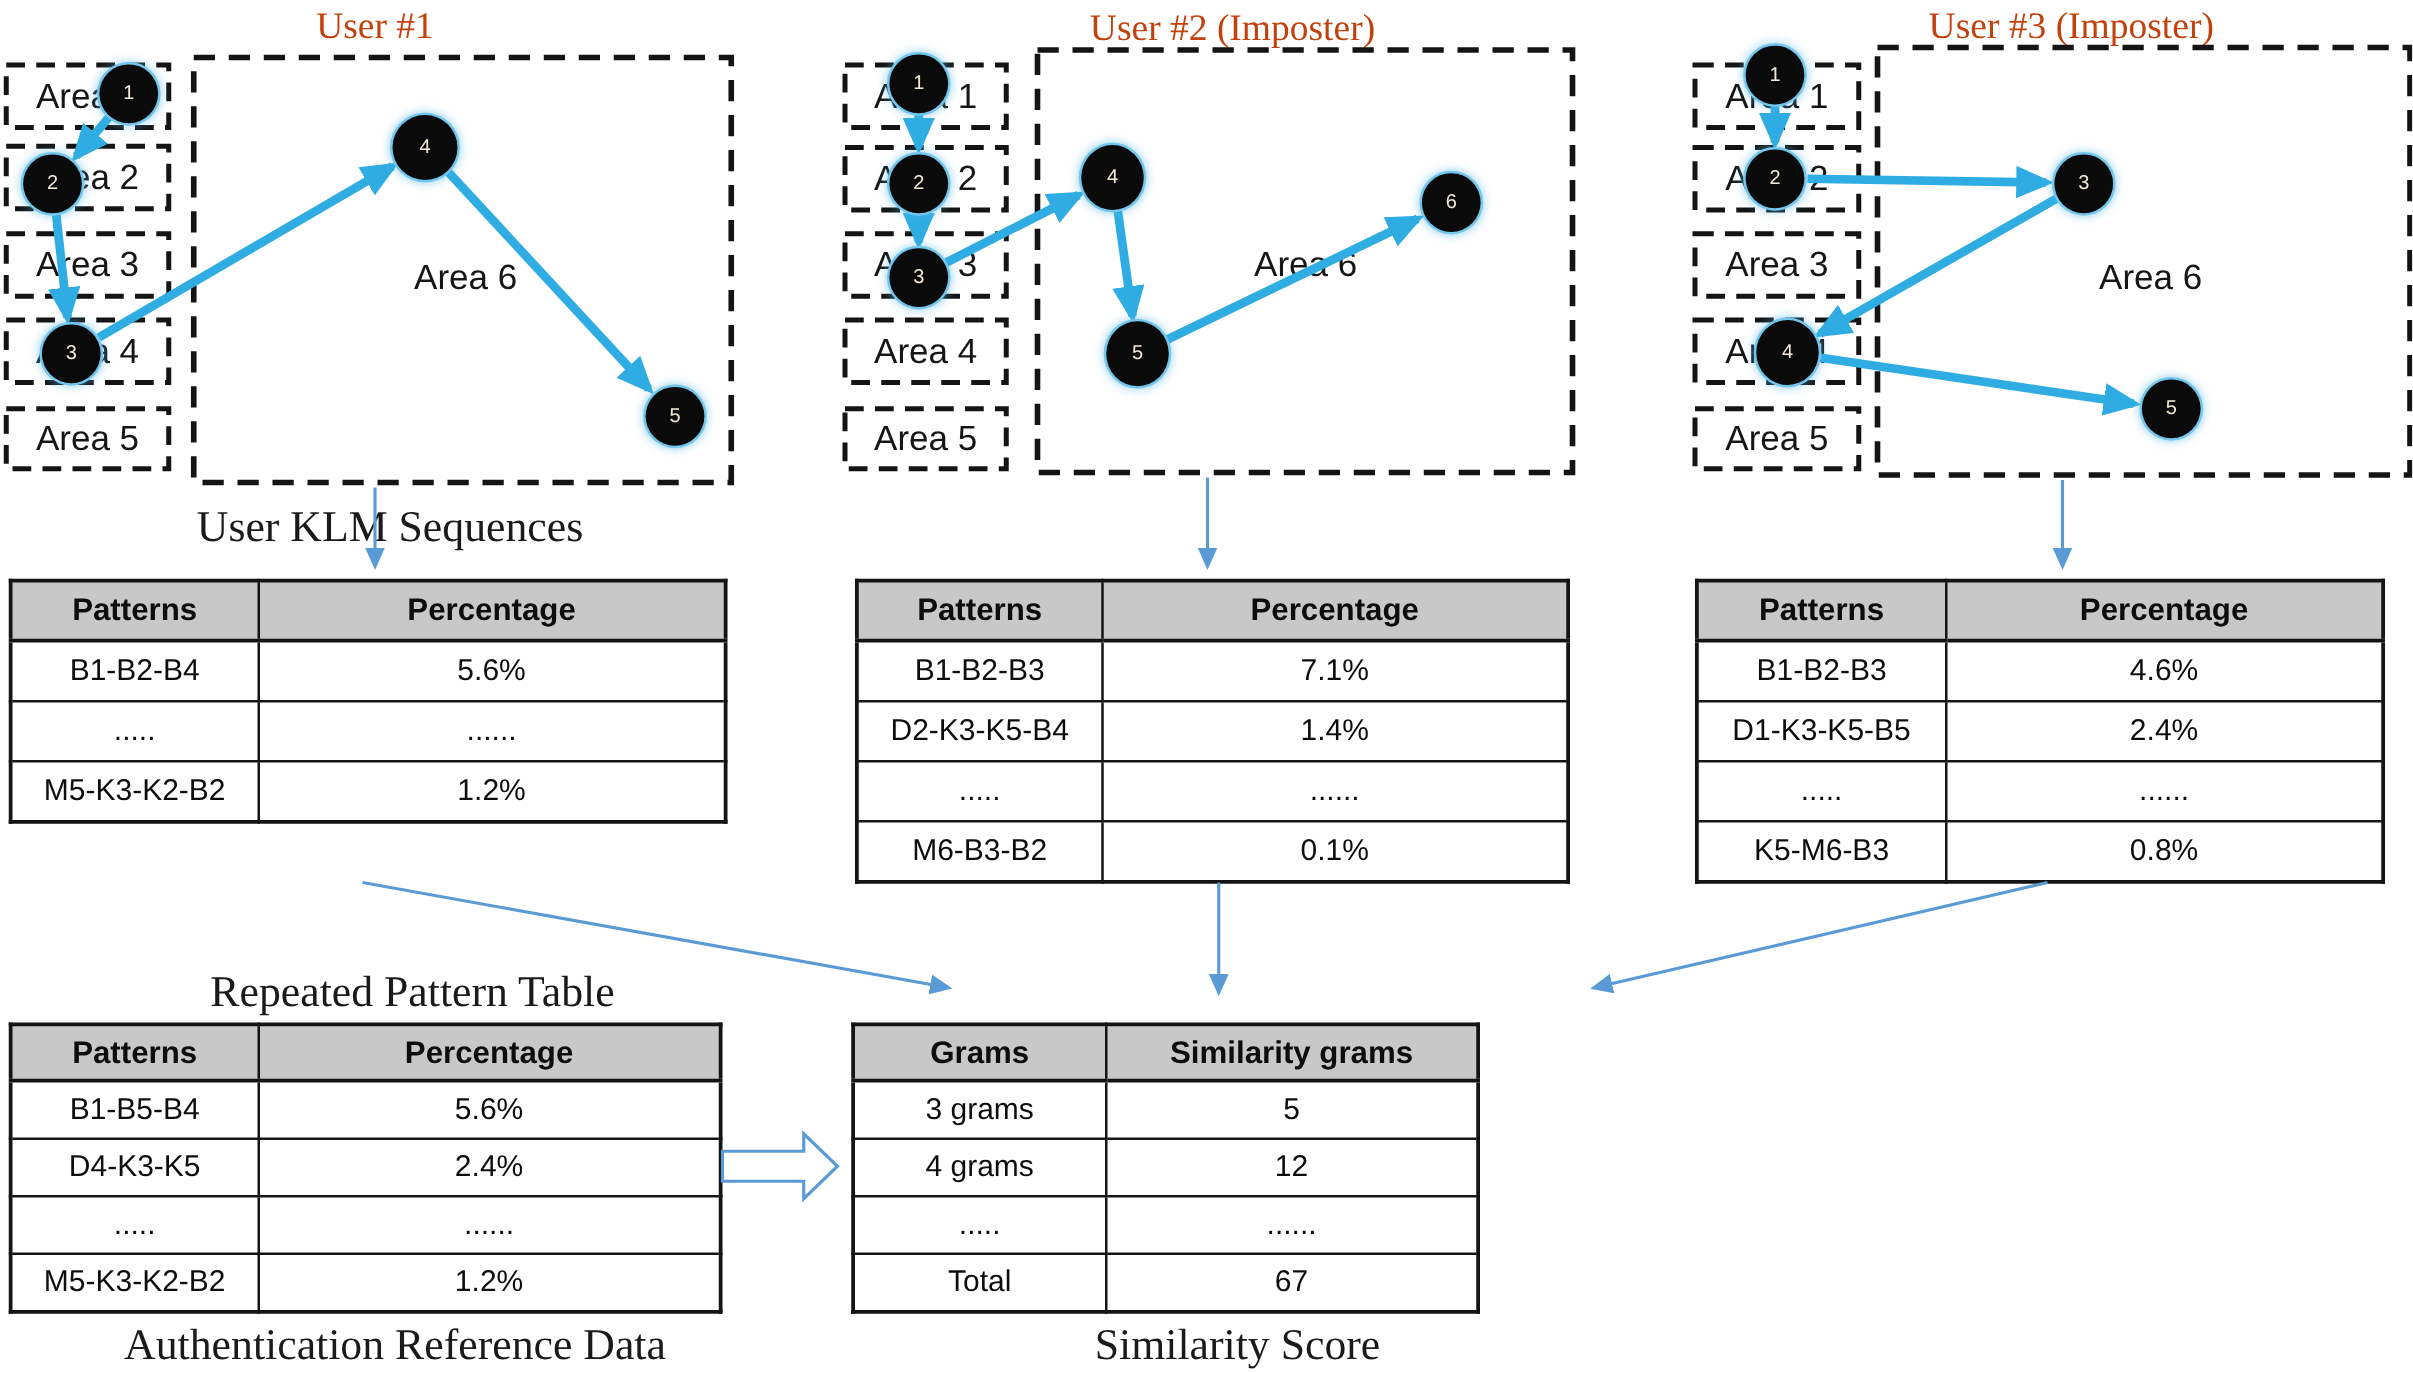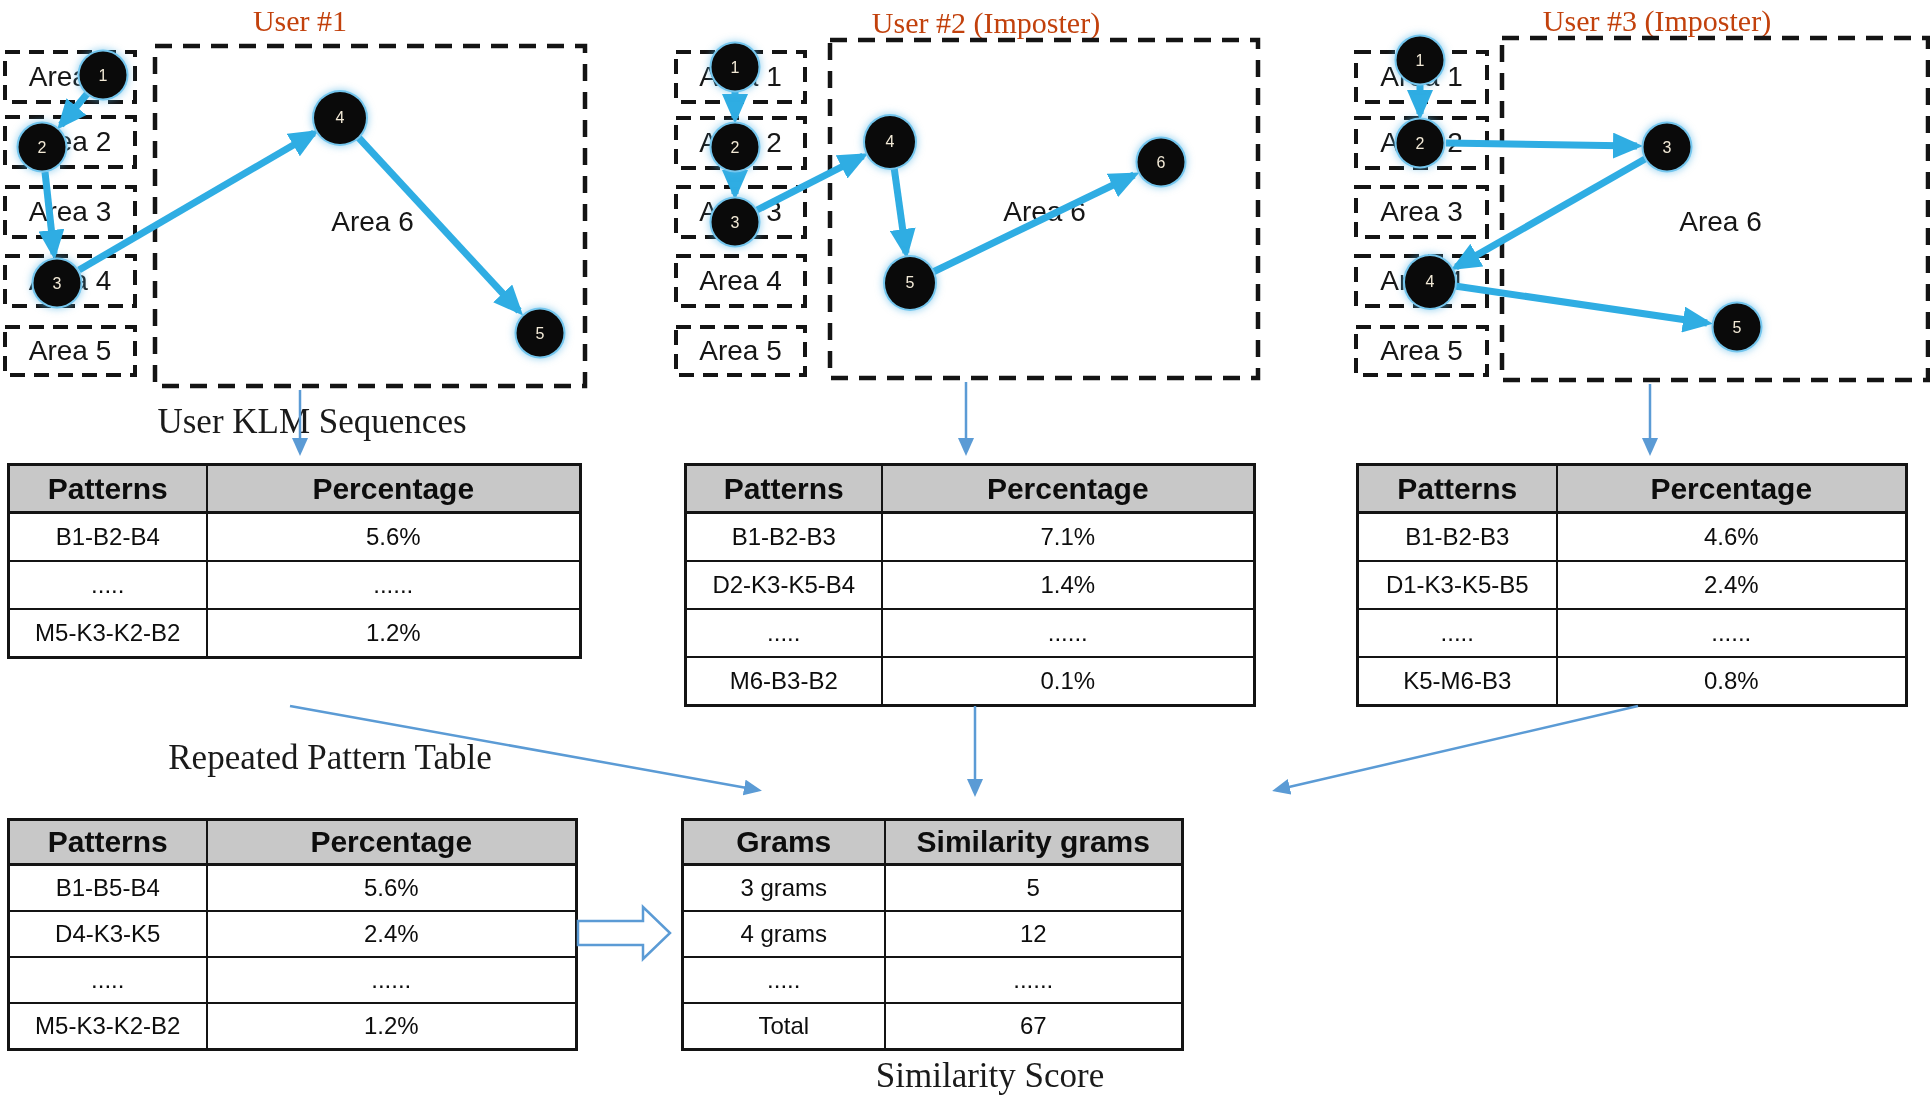--- a/index.html
+++ b/index.html
@@ -14,21 +14,21 @@
   .area6-label{position:absolute;display:flex;align-items:center;justify-content:center;
                font-size:28px;color:#161616;z-index:1;}
   svg.overlay{position:absolute;left:0;top:0;z-index:2;}
   .node{position:absolute;width:47px;height:47px;border-radius:50%;background:#0a0a0a;
         display:flex;align-items:center;justify-content:center;color:#f2e9d6;font-size:16px;
         transform:translate(-50%,-50%);z-index:3;
         box-shadow:0 0 0 2px #74c6ee,0 0 7px 3px rgba(80,180,230,.5);}
   table.ptable{position:absolute;border-collapse:collapse;table-layout:fixed;background:#fff;
                border:3px solid #141414;z-index:1;}
   table.ptable th{background:#c8c8c8;border:2px solid #141414;border-bottom:3px solid #141414;
-                  font-size:30px;font-weight:bold;color:#0d0d0d;text-align:center;padding:0;}
+                  font-size:25px;font-weight:bold;color:#0d0d0d;text-align:center;padding:0;}
   table.ptable td{border:2px solid #141414;font-size:24px;color:#0d0d0d;text-align:center;padding:0;}
   .toptable th{height:45px;}
   .toptable td{height:46px;}
   .bottable th{height:42px;}
   .bottable td{height:44px;}
 </style>
 </head>
 <body>
 
 <div id="stage">
@@ -52,21 +52,22 @@
   <div class="area6-label" style="left:952px;top:190px;width:185px;height:44px;">Area 6</div>
 
   <div class="area-label" style="left:1356px;top:52px;width:131px;height:50px;">Area 1</div>
   <div class="area-label" style="left:1356px;top:118px;width:131px;height:50px;">Area 2</div>
   <div class="area-label" style="left:1356px;top:187px;width:131px;height:50px;">Area 3</div>
   <div class="area-label" style="left:1356px;top:256px;width:131px;height:50px;">Area 4</div>
   <div class="area-label" style="left:1356px;top:327px;width:131px;height:48px;">Area 5</div>
   <div class="area6-label" style="left:1628px;top:200px;width:185px;height:44px;">Area 6</div>
 
   <div class="caption" style="left:312px;top:402px;">User KLM Sequences</div>
-  <div class="caption" style="left:330px;top:738px;">Repeated Pattern Table</div>
+  <div class="caption" style="left:330px;top:774px;">Repeated Pattern Table</div>
+  <div class="caption" style="left:316px;top:1056px;">Authentication Reference Data</div>
   <div class="caption" style="left:990px;top:1056px;">Similarity Score</div>
 
   <svg class="overlay" width="1930" height="1098" viewBox="0 0 1930 1098">
     <defs>
       <marker id="mBig" markerUnits="userSpaceOnUse" markerWidth="30" markerHeight="26" refX="24" refY="13" orient="auto">
         <path d="M0,0 L30,13 L0,26 Z" fill="#2fade3"></path>
       </marker>
       <marker id="mSmall" markerUnits="userSpaceOnUse" markerWidth="18" markerHeight="16" refX="14" refY="8" orient="auto">
         <path d="M0,0 L18,8 L0,16 Z" fill="#5b9bd5"></path>
       </marker>

